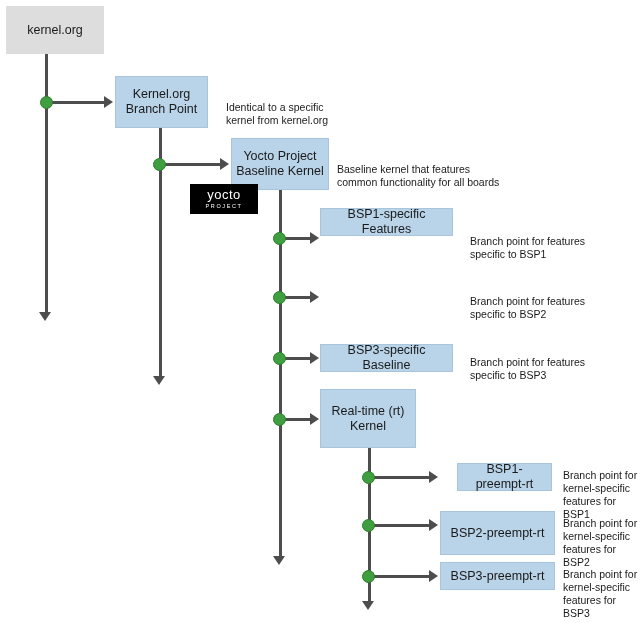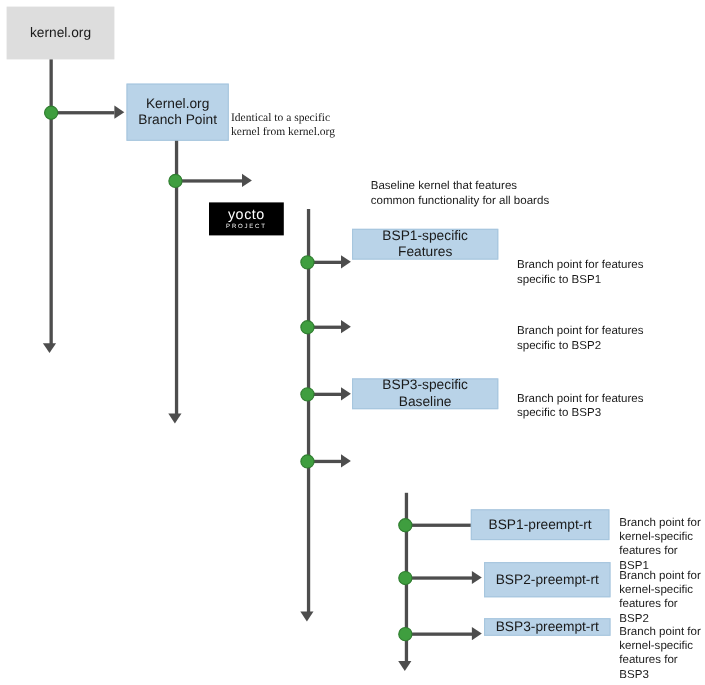--- a/index.html
+++ b/index.html
@@ -117,32 +117,36 @@
   <div class="arrow-down" style="left:39px; top:312px;"></div>
 
   <div class="hline" style="left:46px; top:101px; width:58px;"></div>
   <div class="arrow-right" style="left:104px; top:96px;"></div>
   <div class="dot" style="left:40px; top:96px;"></div>
 
   <div class="node" style="left:115px; top:76px; width:93px; height:52px; white-space:pre-line;">
     <span>Kernel.org
 Branch Point</span>
   </div>
-  <div class="note" style="left:210px; top:88px; width:130px; white-space:pre-line;font-family:Liberation Serif, serif;">
+  <div class="note" style="left:226px; top:88px; width:130px; white-space:pre-line;">
     <span>Identical to a specific
 kernel from kernel.org</span>
   </div>
 
   <div class="vline" style="left:159px; top:128px; height:250px;"></div>
   <div class="arrow-down" style="left:153px; top:376px;"></div>
 
   <div class="hline" style="left:160px; top:163px; width:60px;"></div>
   <div class="arrow-right" style="left:220px; top:158px;"></div>
   <div class="dot" style="left:153px; top:158px;"></div>
 
+  <div class="node" style="left:231px; top:138px; width:98px; height:52px; white-space:pre-line;">
+    <span>Yocto Project
+Baseline Kernel</span>
+  </div>
   <div class="note" style="left:337px; top:150px; width:200px; white-space:pre-line;">
     <span>Baseline kernel that features
 common functionality for all boards</span>
   </div>
 
   <div class="yocto-logo" style="left:190px; top:184px; width:68px; height:30px;">
     <div class="yl-main">yocto</div>
     <div class="yl-sub">PROJECT</div>
   </div>
 
@@ -175,52 +179,56 @@
     <span>BSP3-specific Baseline</span>
   </div>
   <div class="note" style="left:470px; top:343px; width:150px; white-space:pre-line;">
     <span>Branch point for features
 specific to BSP3</span>
   </div>
 
   <div class="hline" style="left:280px; top:418px; width:33px;"></div>
   <div class="arrow-right" style="left:310px; top:413px;"></div>
   <div class="dot" style="left:273px; top:413px;"></div>
+  <div class="node" style="left:320px; top:389px; width:96px; height:59px; white-space:pre-line;">
+    <span>Real-time (rt)
+Kernel</span>
+  </div>
 
   <div class="vline" style="left:368px; top:448px; height:155px;"></div>
   <div class="arrow-down" style="left:362px; top:601px;"></div>
 
   <div class="hline" style="left:369px; top:476px; width:62px;"></div>
   <div class="arrow-right" style="left:429px; top:471px;"></div>
   <div class="dot" style="left:362px; top:471px;"></div>
-  <div class="node" style="left:428px; top:463px; width:126px; height:28px;">
+  <div class="node" style="left:457px; top:463px; width:95px; height:28px;">
     <span>BSP1-preempt-rt</span>
   </div>
   <div class="note" style="left:563px; top:456px; width:80px; white-space:pre-line;">
     <span>Branch point for
 kernel-specific
 features for BSP1</span>
   </div>
 
   <div class="hline" style="left:369px; top:524px; width:62px;"></div>
   <div class="arrow-right" style="left:429px; top:519px;"></div>
   <div class="dot" style="left:362px; top:519px;"></div>
-  <div class="node" style="left:440px; top:511px; width:115px; height:32px;">
+  <div class="node" style="left:440px; top:511px; width:115px; height:44px;">
     <span>BSP2-preempt-rt</span>
   </div>
   <div class="note" style="left:563px; top:504px; width:80px; white-space:pre-line;">
     <span>Branch point for
 kernel-specific
 features for BSP2</span>
   </div>
 
   <div class="hline" style="left:369px; top:575px; width:62px;"></div>
   <div class="arrow-right" style="left:429px; top:570px;"></div>
   <div class="dot" style="left:362px; top:570px;"></div>
-  <div class="node" style="left:440px; top:562px; width:115px; height:16px;">
+  <div class="node" style="left:440px; top:562px; width:115px; height:28px;">
     <span>BSP3-preempt-rt</span>
   </div>
   <div class="note" style="left:563px; top:555px; width:80px; white-space:pre-line;">
     <span>Branch point for
 kernel-specific
 features for BSP3</span>
   </div>
 
 </div>
 

